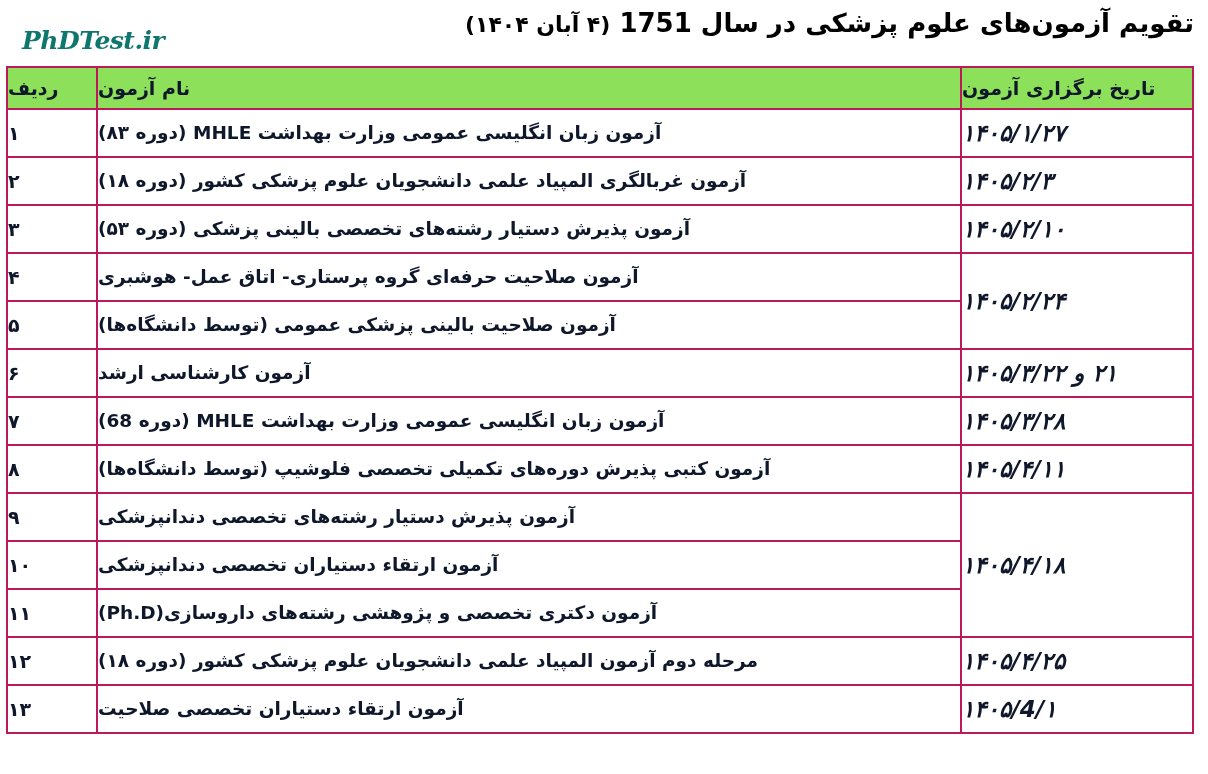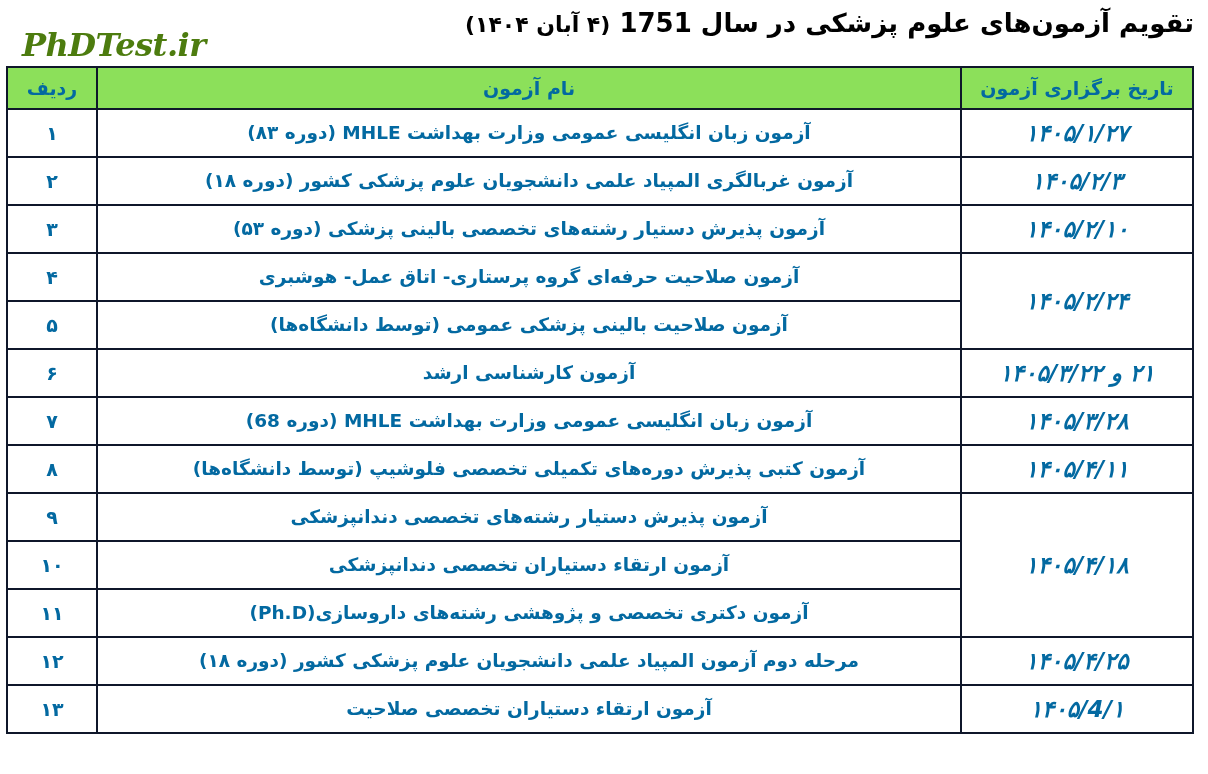--- a/index.html
+++ b/index.html
@@ -25,24 +25,24 @@
   
   .header {
     position: relative;
     height: 66px;
   }
   .watermark {
     position: absolute;
     top: 26px;
     left: 22px;
     font-family: "DejaVu Serif", "Liberation Serif", serif;
-    font-size: 32px;
+    font-size: 25px;
     font-weight: bold;
     font-style: italic;
-    color: #4d7c0f;
+    color: #0f766e;
     letter-spacing: -0.5px;
     text-shadow: 1px 1px 0 #ffffff;
     direction: ltr;
   }
   .page-title {
     position: absolute;
     top: 8px;
     right: 14px;
     font-size: 26px;
     font-weight: bold;
@@ -57,25 +57,25 @@
 
   
   table.calendar {
     border-collapse: collapse;
     width: 1180px;
     margin: 0 14px;
     table-layout: fixed;
     direction: rtl;
   }
   table.calendar td, table.calendar th {
-    border: 2px solid #0f172a;
+    border: 2px solid #be185d;
     padding: 0;
-    text-align: center;
+    text-align: left;
     vertical-align: middle;
-    color: #0369a1;
+    color: #0f172a;
   }
 
   thead th {
     background: #8ce05a;
     font-size: 19px;
     font-weight: bold;
     height: 40px;
   }
   th.col-row   { width: 88px; }
   th.col-name  { width: 862px; }

